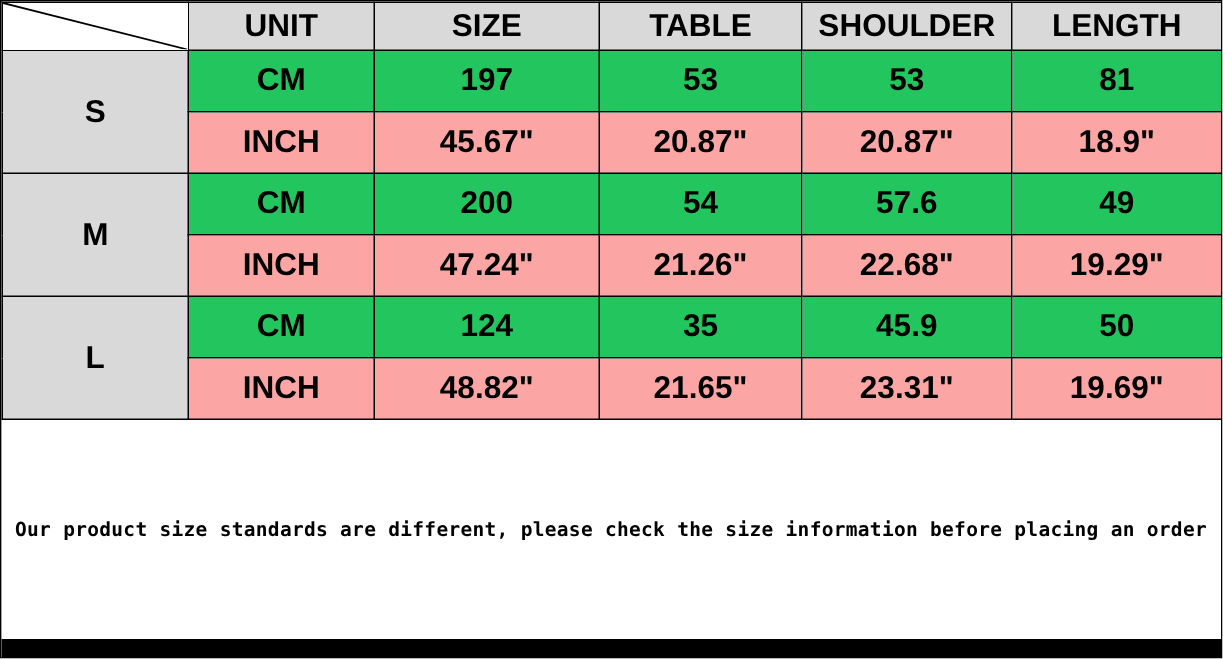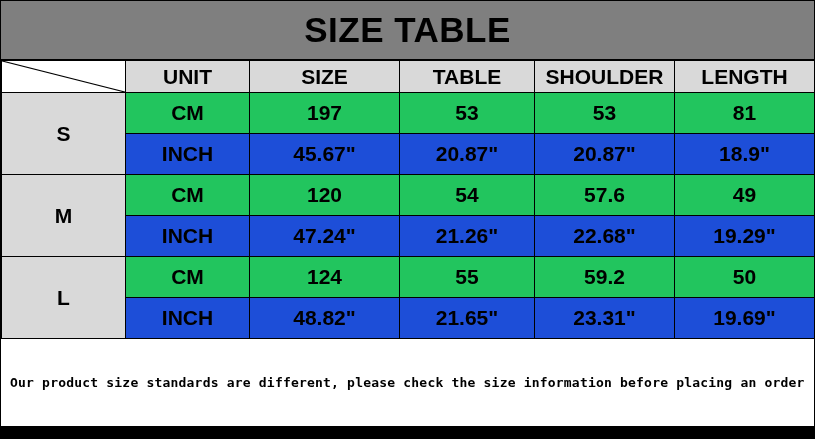--- a/index.html
+++ b/index.html
@@ -34,21 +34,21 @@
     font-weight: bold;
     font-size: 21px;
     padding: 0;
     overflow: hidden;
   }
   tr.header-row { height: 32px; }
   tr.data-row { height: 41px; }
   .hdr-bg { background: #d9d9d9; }
   th.size-label { background: #d9d9d9; font-size: 22px; }
   tr.cm-row td { background: #22c55e; }
-  tr.inch-row td { background: #1d4ed8; }
+  tr.inch-row td { background: #fca5a5; }
   th.corner { position: relative; background: #ffffff; }
   th.corner svg { position: absolute; top: 0; left: 0; width: 100%; height: 100%; display: block; }
   .note-box {
     flex: 1 1 auto;
     background: #fff;
     display: flex; align-items: center;
     padding-left: 9px; padding-right: 4px;
     white-space: nowrap;
   }
   .note-box span {
@@ -58,23 +58,20 @@
     letter-spacing: 0.2px;
     color: #000;
   }
   .bottom-bar { height: 12px; flex: 0 0 12px; background: #000; }
 </style>
 </head>
 <body>
 
 <div class="page">
 
-  <div class="title-bar">
-    <span>SIZE TABLE</span>
-  </div>
 
   <table class="size-table">
     <colgroup>
       <col style="width:124px">
         <col style="width:124px">
         <col style="width:150px">
       <col style="width:135px">
         <col style="width:140px">
         <col style="width:140px">
     </colgroup>
@@ -104,39 +101,39 @@
         <td>INCH</td>
         <td>45.67"</td>
         <td>20.87"</td>
         <td>20.87"</td>
         <td>18.9"</td>
       </tr>
 
       <tr class="data-row cm-row">
         <th class="size-label" rowspan="2">M</th>
         <td>CM</td>
-        <td>120</td>
+        <td>200</td>
         <td>54</td>
         <td>57.6</td>
         <td>49</td>
       </tr>
       <tr class="data-row inch-row">
         <td>INCH</td>
         <td>47.24"</td>
         <td>21.26"</td>
         <td>22.68"</td>
         <td>19.29"</td>
       </tr>
 
       <tr class="data-row cm-row">
         <th class="size-label" rowspan="2">L</th>
         <td>CM</td>
         <td>124</td>
-        <td>55</td>
-        <td>59.2</td>
+        <td>35</td>
+        <td>45.9</td>
         <td>50</td>
       </tr>
       <tr class="data-row inch-row">
         <td>INCH</td>
         <td>48.82"</td>
         <td>21.65"</td>
         <td>23.31"</td>
         <td>19.69"</td>
       </tr>
     </tbody>

